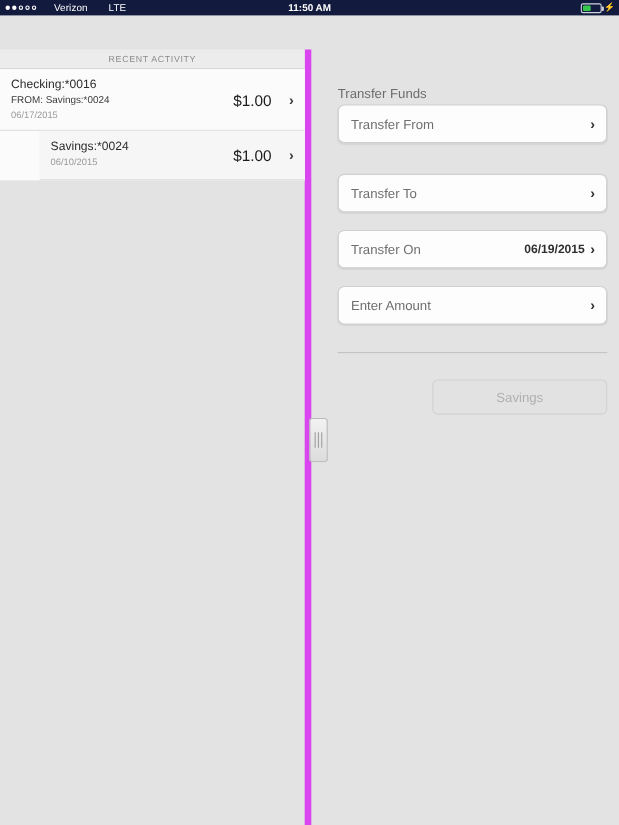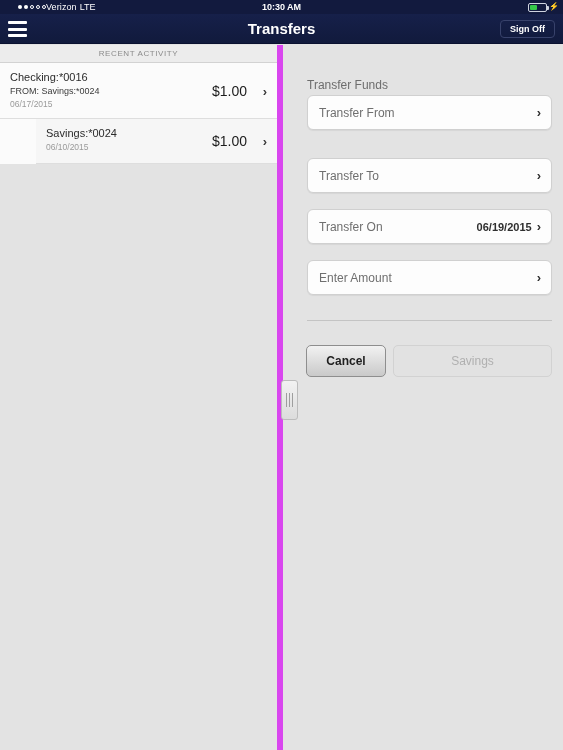--- a/index.html
+++ b/index.html
@@ -11,21 +11,21 @@
   }
   #app { position: relative; width: 563px; height: 750px; }
 
   
   .statusbar {
     position: absolute; top: 0; left: 0; width: 563px; height: 14px;
     background: #121a3e;
     color: #ffffff; font-size: 9px;
     display: flex; align-items: center;
   }
-  .sb-left { display: flex; align-items: center; gap: 0; padding-left: 18px; }
+  .sb-left { display: flex; align-items: center; gap: 16px; padding-left: 5px; }
   .dots { display: flex; align-items: center; gap: 2px; }
   .dot { width: 4px; height: 4px; border-radius: 50%; background: #ffffff; }
   .dot.empty { background: transparent; border: 1px solid #ffffff; width: 4px; height: 4px; }
   .sb-carrier { font-size: 9px; letter-spacing: 0.1px; }
   .sb-net { font-size: 9px; margin-left: 3px; }
   .sb-center {
     position: absolute; left: 0; right: 0; text-align: center;
     font-size: 9px; font-weight: bold;
   }
   .sb-right {
@@ -169,38 +169,29 @@
       <span class="dots">
         <span class="dot"></span>
           <span class="dot"></span>
         <span class="dot empty"></span>
           <span class="dot empty"></span>
           <span class="dot empty"></span>
       </span>
       <span class="sb-carrier">Verizon</span>
       <span class="sb-net">LTE</span>
     </div>
-    <div class="sb-center">10:30 AM</div>
+    <div class="sb-center">11:50 AM</div>
     <div class="sb-right">
       <span class="batt">
           <span class="batt-fill"></span>
         </span>
       <span class="bolt">⚡</span>
     </div>
   </div>
 
-  <div class="navbar">
-    <div class="hamburger">
-      <span></span>
-        <span></span>
-        <span></span>
-    </div>
-    <div class="nav-title">Transfers</div>
-    <div class="signoff">Sign Off</div>
-  </div>
 
   <div class="left-panel">
     <div class="section-header">RECENT ACTIVITY</div>
     <div class="activity-list">
 
       <div class="activity-row">
         <div class="ar-title">Checking:*0016</div>
         <div class="ar-from">FROM: Savings:*0024</div>
         <div class="ar-date">06/17/2015</div>
         <div class="ar-amount">$1.00</div>
@@ -242,17 +233,16 @@
       <span class="field-chevron">›</span>
     </div>
 
     <div class="field" style="top:215px">
       <span class="field-label">Enter Amount</span>
       <span class="field-chevron">›</span>
     </div>
 
     <div class="divider"></div>
 
-    <div class="btn btn-cancel">Cancel</div>
     <div class="btn btn-continue">Savings</div>
   </div>
 
 </div>
 
 </body></html>

